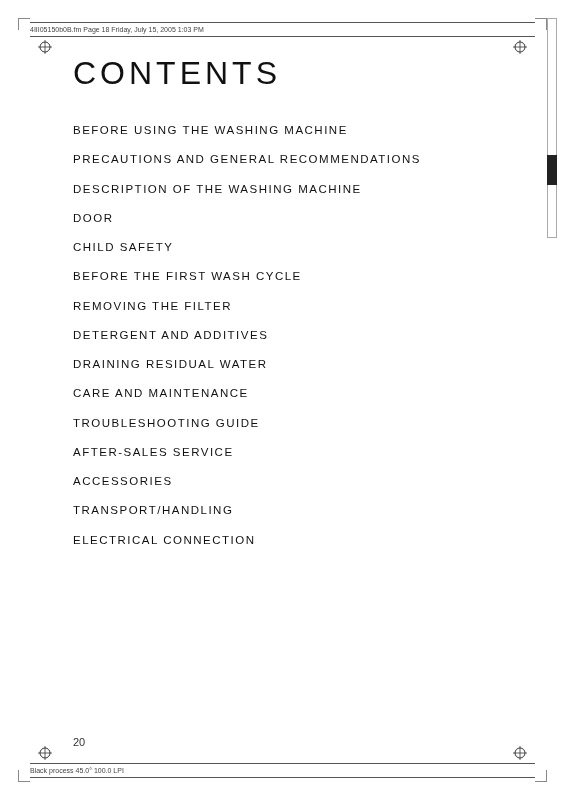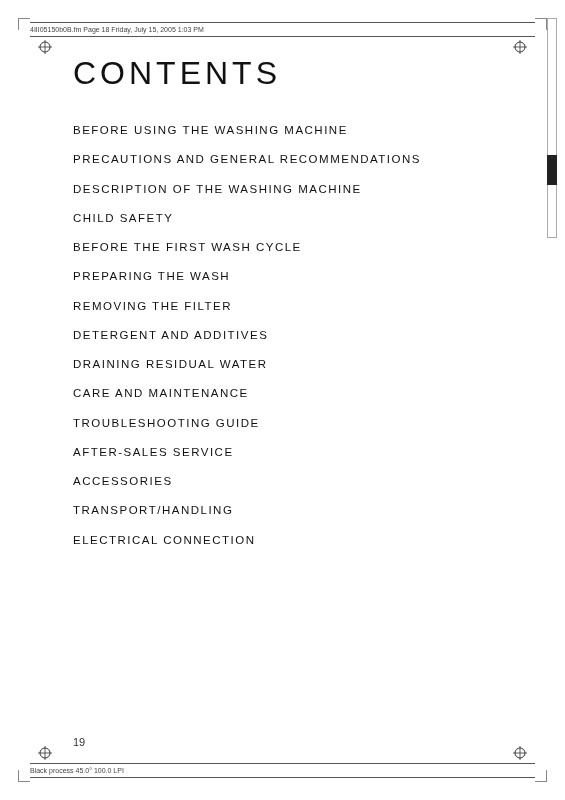--- a/index.html
+++ b/index.html
@@ -220,34 +220,34 @@
   <div class="scrollbar-track"></div>
   <div class="scrollbar-thumb"></div>
 
   <div class="main-content">
     <h1 class="page-title">CONTENTS</h1>
 
     <ul class="toc-list">
     <li class="toc-item">BEFORE USING THE WASHING MACHINE</li>
         <li class="toc-item">PRECAUTIONS AND GENERAL RECOMMENDATIONS</li>
         <li class="toc-item">DESCRIPTION OF THE WASHING MACHINE</li>
+        <li class="toc-item">DOOR</li>
         <li class="toc-item">CHILD SAFETY</li>
         <li class="toc-item">BEFORE THE FIRST WASH CYCLE</li>
-        <li class="toc-item">PREPARING THE WASH</li>
         <li class="toc-item">REMOVING THE FILTER</li>
         <li class="toc-item">DETERGENT AND ADDITIVES</li>
         <li class="toc-item">DRAINING RESIDUAL WATER</li>
         <li class="toc-item">CARE AND MAINTENANCE</li>
         <li class="toc-item">TROUBLESHOOTING GUIDE</li>
         <li class="toc-item">AFTER-SALES SERVICE</li>
         <li class="toc-item">ACCESSORIES</li>
         <li class="toc-item">TRANSPORT/HANDLING</li>
         <li class="toc-item">ELECTRICAL CONNECTION</li>
       </ul>
   </div>
 
-  <div class="page-number">19</div>
+  <div class="page-number">20</div>
 
   <div class="bottom-bar">
     <span>Black process 45.0° 100.0 LPI</span>
   </div>
 
 </div>
 
 </body></html>

